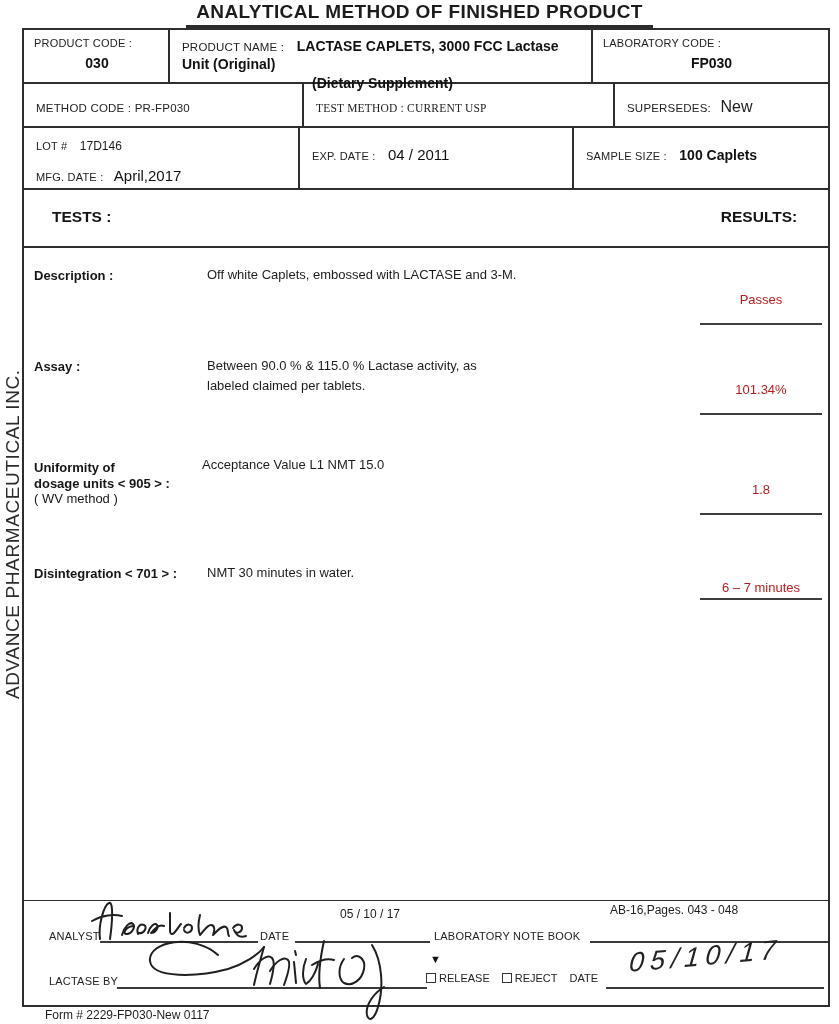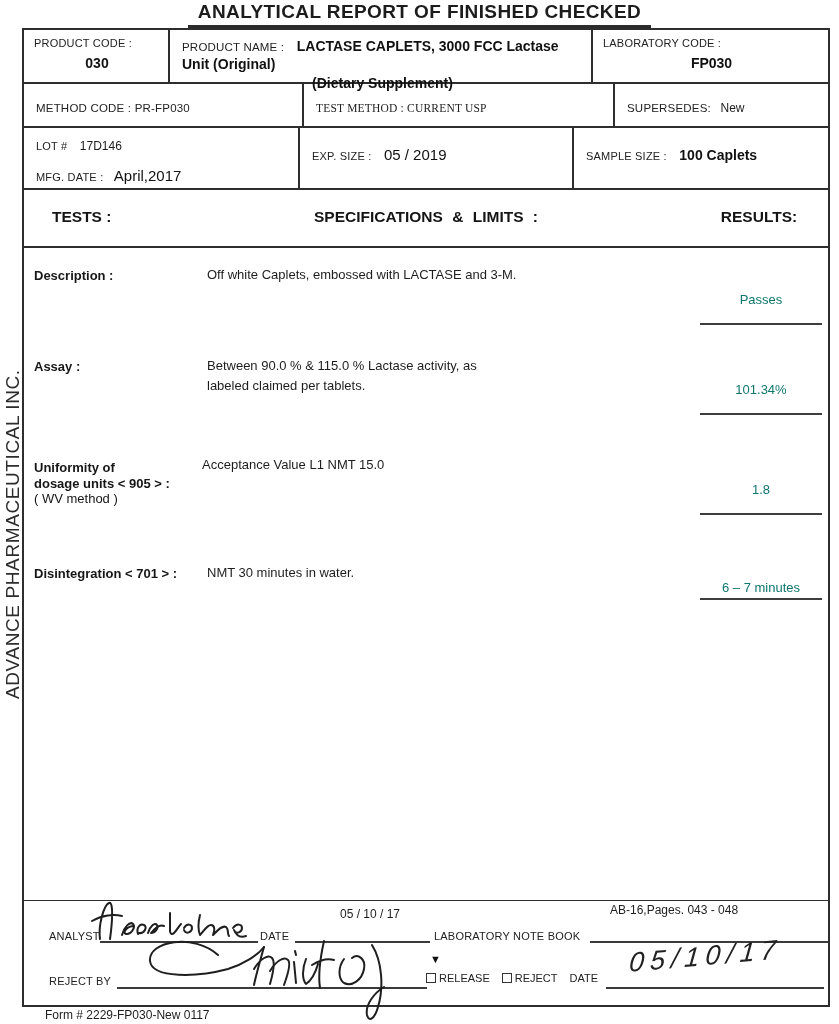--- a/index.html
+++ b/index.html
@@ -42,21 +42,21 @@
   .l-cell3 { flex:1; padding:18px 0 0 12px; }
   .val-mid { font-size:15px; color:#111; }
   .theader { position:relative; height:56px; border-bottom:2px solid #2e2e2e; }
   .theader .th { position:absolute; font-weight:bold; font-size:15.5px; color:#141414; top:18px; }
   .th-tests { left:28px; }
   .th-specs { left:0; width:100%; text-align:center; word-spacing:5px; }
   .th-results { left:660px; width:150px; text-align:center; }
   .tbody { position:relative; height:652px; }
   .tname { position:absolute; left:10px; font-weight:bold; font-size:13px; line-height:15.5px; color:#161616; }
   .tspec { position:absolute; left:183px; font-size:13px; line-height:20px; color:#1d1d1d; width:420px; }
-  .tresult { position:absolute; left:676px; width:122px; text-align:center; font-size:13px; color:#0f766e; }
+  .tresult { position:absolute; left:676px; width:122px; text-align:center; font-size:13px; color:#b91c1c; }
   .uline { position:absolute; border-top:2px solid #3d3d3d; width:122px; left:676px; }
   .sig-box { position:relative; height:105px; border-top:1px solid #2e2e2e; overflow:visible; }
   .sig-lbl { position:absolute; font-size:11px; letter-spacing:0.2px; color:#222; }
   .sig-line { position:absolute; border-top:2px solid #3a3a3a; }
   .typed { position:absolute; font-size:12px; color:#1d1d1d; }
   .marker { position:absolute; font-size:11px; color:#111; }
   .chk-row { position:absolute; display:flex; align-items:center; font-size:11px; color:#222; }
   .chkbox { display:inline-block; width:8px; height:8px; border:1.5px solid #333; margin-right:3px; }
   .hw-date {
     position:absolute; font-size:27px; color:#222; font-style:italic;
@@ -65,21 +65,21 @@
   .form-no { position:absolute; left:45px; top:1008px; font-size:12px; color:#1d1d1d; }
   .sig-svg { position:absolute; }
   svg path { fill:none; stroke:#1f1f1f; stroke-width:2; stroke-linecap:round; stroke-linejoin:round; }
 </style>
 </head>
 <body>
 
 <div class="page">
 
   <div class="title-wrap">
-    <span class="title">ANALYTICAL REPORT OF FINISHED CHECKED</span>
+    <span class="title">ANALYTICAL METHOD OF FINISHED PRODUCT</span>
   </div>
 
   <div class="vertical-company">ADVANCE PHARMACEUTICAL INC.</div>
 
   <div class="doc-table">
 
     <div class="hrow row1">
       <div class="hcell cell-div pcode-cell">
         <div class="lbl">PRODUCT CODE :</div>
         <div class="val-bold center" style="margin-top:6px;">030</div>
@@ -99,48 +99,47 @@
 
     <div class="hrow row2">
       <div class="hcell cell-div m-cell1">
         <span class="lbl" style="font-size:11.5px;">METHOD CODE : PR-FP030</span>
       </div>
       <div class="hcell cell-div m-cell2">
         <span class="lbl" style="font-size:11.5px;">TEST METHOD : CURRENT USP</span>
       </div>
       <div class="hcell m-cell3">
         <span class="lbl" style="font-size:11.5px;">SUPERSEDES:</span>
-        <span style="font-size:12px; margin-left:5px;">New</span>
+        <span style="font-size:16px; margin-left:5px;">New</span>
       </div>
     </div>
 
     <div class="hrow row3">
       <div class="hcell cell-div l-cell1">
         <div>
           <span class="lbl">LOT #</span>
           <span style="font-size:12px; margin-left:8px;">17D146</span>
         </div>
         <div style="margin-top:13px;">
           <span class="lbl">MFG. DATE :</span>
           <span class="val-mid" style="margin-left:6px;">April,2017</span>
         </div>
       </div>
       <div class="hcell cell-div l-cell2">
-        <span class="lbl">EXP. SIZE :</span>
-        <span class="val-mid" style="margin-left:8px;">05 / 2019</span>
+        <span class="lbl">EXP. DATE :</span>
+        <span class="val-mid" style="margin-left:8px;">04 / 2011</span>
       </div>
       <div class="hcell l-cell3">
         <span class="lbl">SAMPLE SIZE :</span>
         <span class="val-bold" style="margin-left:8px;">100 Caplets</span>
       </div>
     </div>
 
     <div class="theader">
       <span class="th th-tests">TESTS :</span>
-      <span class="th th-specs">SPECIFICATIONS &amp; LIMITS :</span>
       <span class="th th-results">RESULTS:</span>
     </div>
 
     <div class="tbody">
 
       <div>
         <div class="tname" style="top:20px;">Description :</div>
         <div class="tspec" style="top:17px;">Off white Caplets, embossed with LACTASE and 3-M.</div>
         <div class="tresult" style="top:44px;">Passes</div>
         <div class="uline" style="top:75px;"></div>
@@ -189,21 +188,21 @@
       </svg>
 
       <span class="sig-lbl" style="left:236px; top:29px;">DATE</span>
       <div class="sig-line" style="left:271px; width:135px; top:40px;"></div>
       <div class="typed" style="left:281px; top:6px; width:130px; text-align:center;">05 / 10 / 17</div>
 
       <span class="sig-lbl" style="left:410px; top:29px;">LABORATORY NOTE BOOK</span>
       <div class="sig-line" style="left:566px; width:238px; top:40px;"></div>
       <div class="typed" style="left:586px; top:2px;">AB-16,Pages. 043 - 048</div>
 
-      <span class="sig-lbl" style="left:25px; top:74px;">REJECT BY</span>
+      <span class="sig-lbl" style="left:25px; top:74px;">LACTASE BY</span>
       <div class="sig-line" style="left:93px; width:310px; top:86px;"></div>
 
       <svg class="sig-svg" style="left:98px; top:30px; z-index:2;" width="300" height="94" viewBox="0 0 300 94">
         <path d="M96,24 C72,2 26,10 28,30 C30,48 76,46 106,38 C122,33 136,24 142,16"></path>
         <path d="M142,16 C138,30 134,44 132,54 M132,38 C138,28 146,23 150,27 C154,31 150,46 148,53"></path>
         <path d="M148,40 C154,30 162,25 166,29 C170,33 164,48 162,54 M172,31 L174,52 M173,20 L174,24"></path>
         <path d="M184,28 C180,38 180,48 184,53 C190,49 194,40 196,33 M202,10 C198,28 196,44 198,57 M190,34 C198,29 206,27 212,29"></path>
         <path d="M222,28 C216,36 216,48 222,52 C230,56 240,49 242,38 C244,28 236,22 230,27"></path>
         <path d="M250,14 C260,30 262,56 256,76 C253,87 247,92 245,84 C243,74 252,62 262,56"></path>
       </svg>

